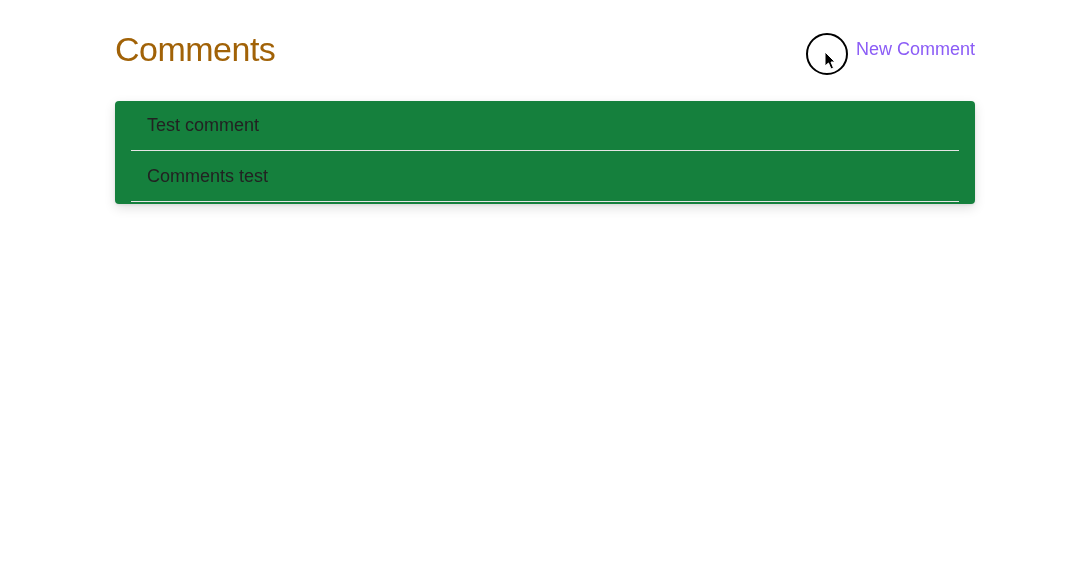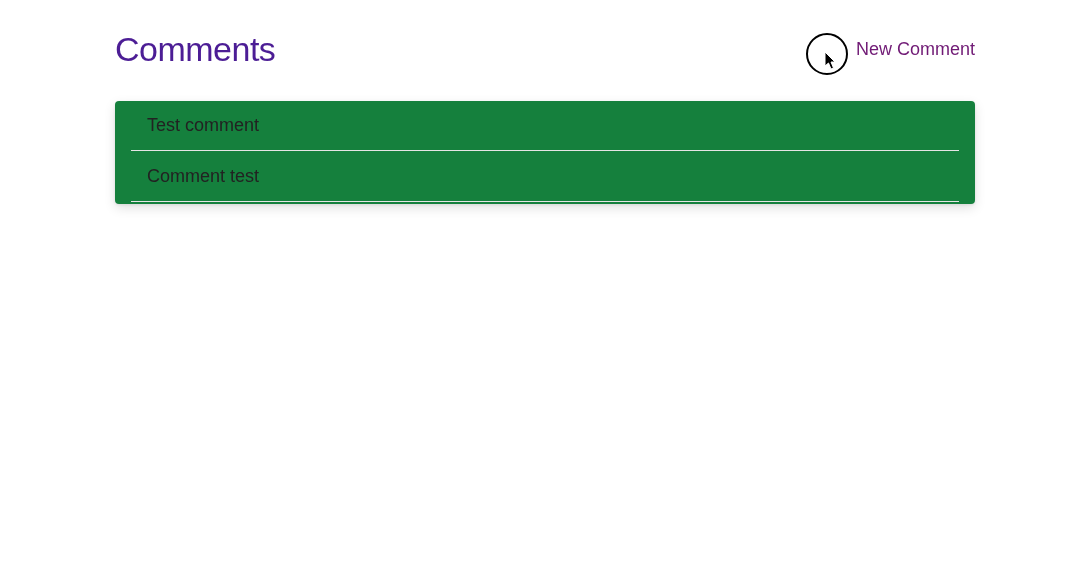--- a/index.html
+++ b/index.html
@@ -16,25 +16,25 @@
     }
     .header {
       display: flex;
       justify-content: space-between;
       align-items: center;
       padding: 30px 115px 0 115px;
     }
     .page-title {
       font-size: 34px;
       font-weight: 400;
-      color: #4c1d95;
+      color: #a16207;
       letter-spacing: -0.5px;
     }
     .new-comment-link {
-      color: #701a75;
+      color: #8b5cf6;
       font-size: 18px;
       text-decoration: none;
       cursor: pointer;
     }
     .card {
       margin: 32px 115px 0 115px;
       background: #15803d;
       border-radius: 4px;
       box-shadow: 0 4px 12px rgba(0,0,0,0.12), 0 1px 3px rgba(0,0,0,0.08);
       padding: 0 0 2px 0;
@@ -87,21 +87,21 @@
   <h1 class="page-title">Comments</h1>
   <a class="new-comment-link">New Comment</a>
 </div>
 
 <div class="card">
   <div class="card-inner">
     <div class="comment-item">
       <span>Test comment</span>
     </div>
     <div class="comment-item">
-      <span>Comment test</span>
+      <span>Comments test</span>
     </div>
   </div>
 </div>
 
 <div class="cursor-ring"></div>
 <div class="cursor-arrow">
   <svg width="14" height="18" viewBox="0 0 14 18">
     <path d="M0,0 L0,14 L3.5,11 L6,17 L8.5,16 L6,10 L10,10 Z" fill="#000" stroke="#fff" stroke-width="1"></path>
   </svg>
 </div>

